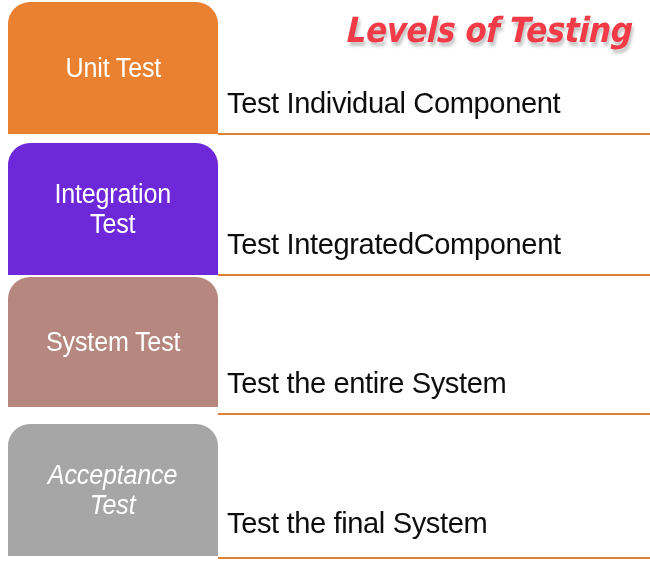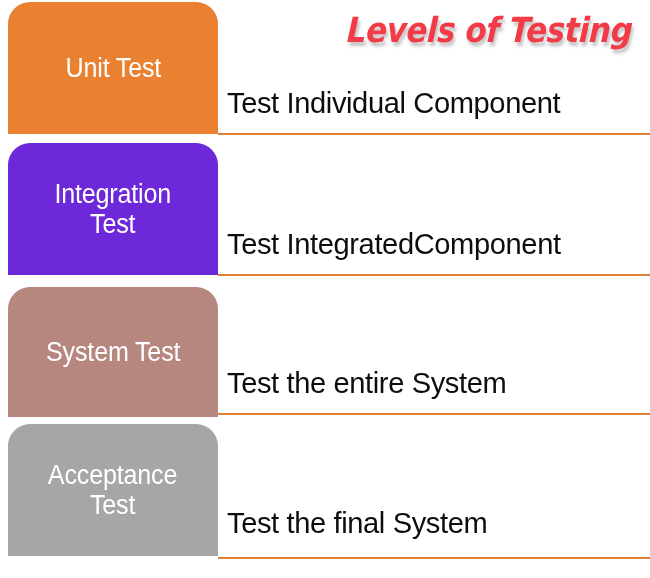--- a/index.html
+++ b/index.html
@@ -91,22 +91,22 @@
     position: absolute;
     left: 218px;
     width: 432px;
     height: 2px;
     background: #e08033;
   }
 
   
   .row-0 { top: 0px;   height: 140px; }
   .row-1 { top: 140px; height: 142px; }
-  .row-2 { top: 284px; height: 139px; }
-  .row-3 { top: 421px; height: 141px; }
+  .row-2 { top: 274px; height: 139px; }
+  .row-3 { top: 421px; height: 141px; font-style: italic; }
 
   .row-0 .level-block { top: 2px;  height: 132px; }
   .row-1 .level-block { top: 3px;  height: 132px; }
   .row-2 .level-block { top: 3px;  height: 130px; }
   .row-3 .level-block { top: 3px;  height: 132px; }
 
   
   .desc { position: absolute; }
   .divider { position: absolute; }
 </style>

